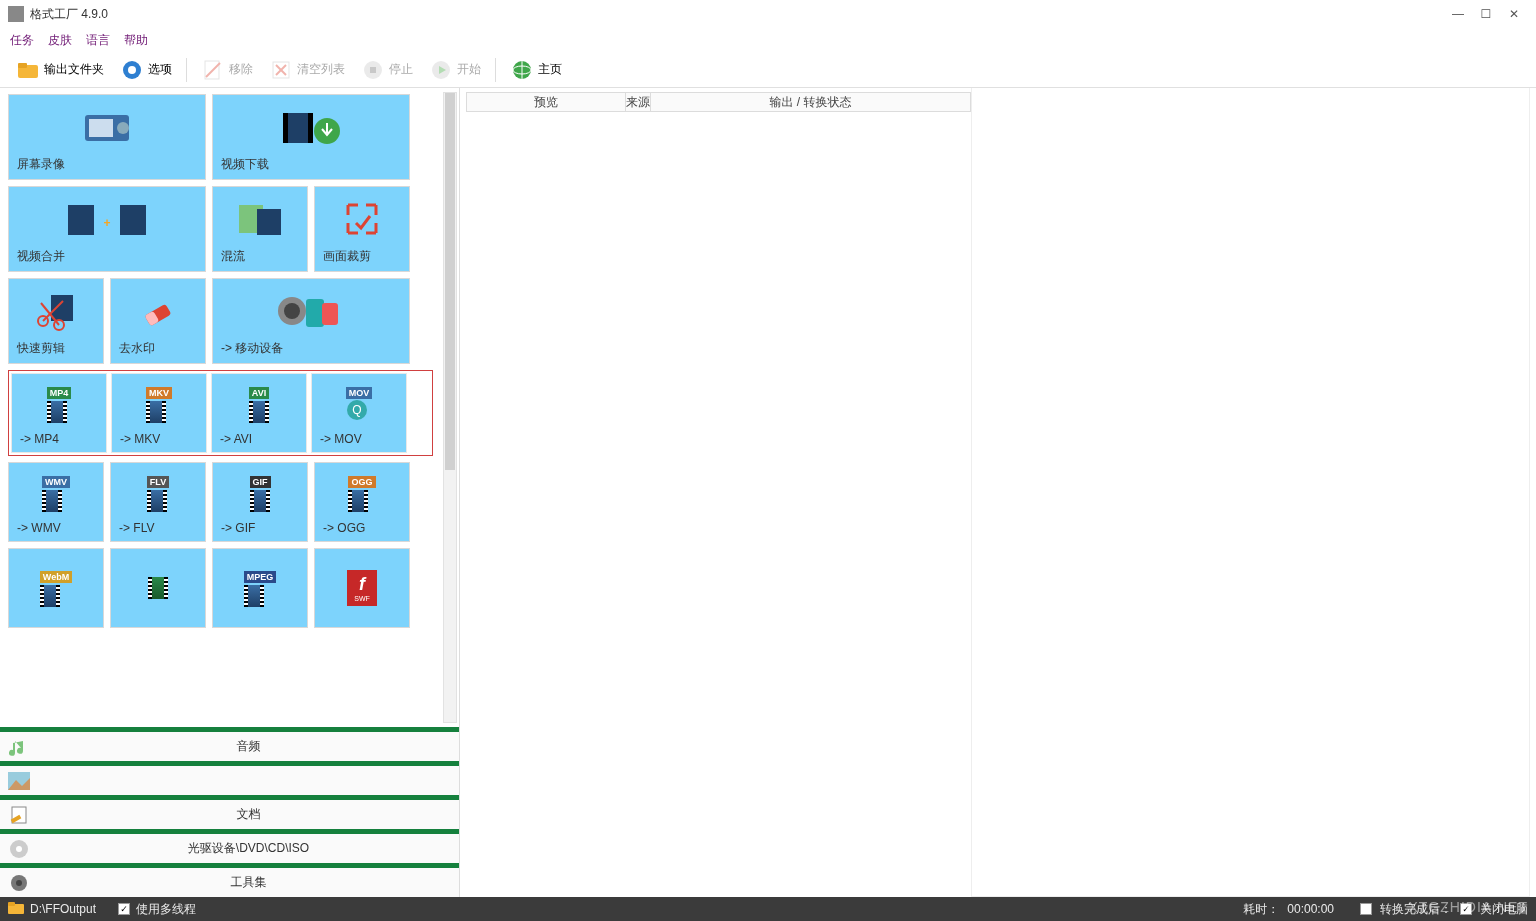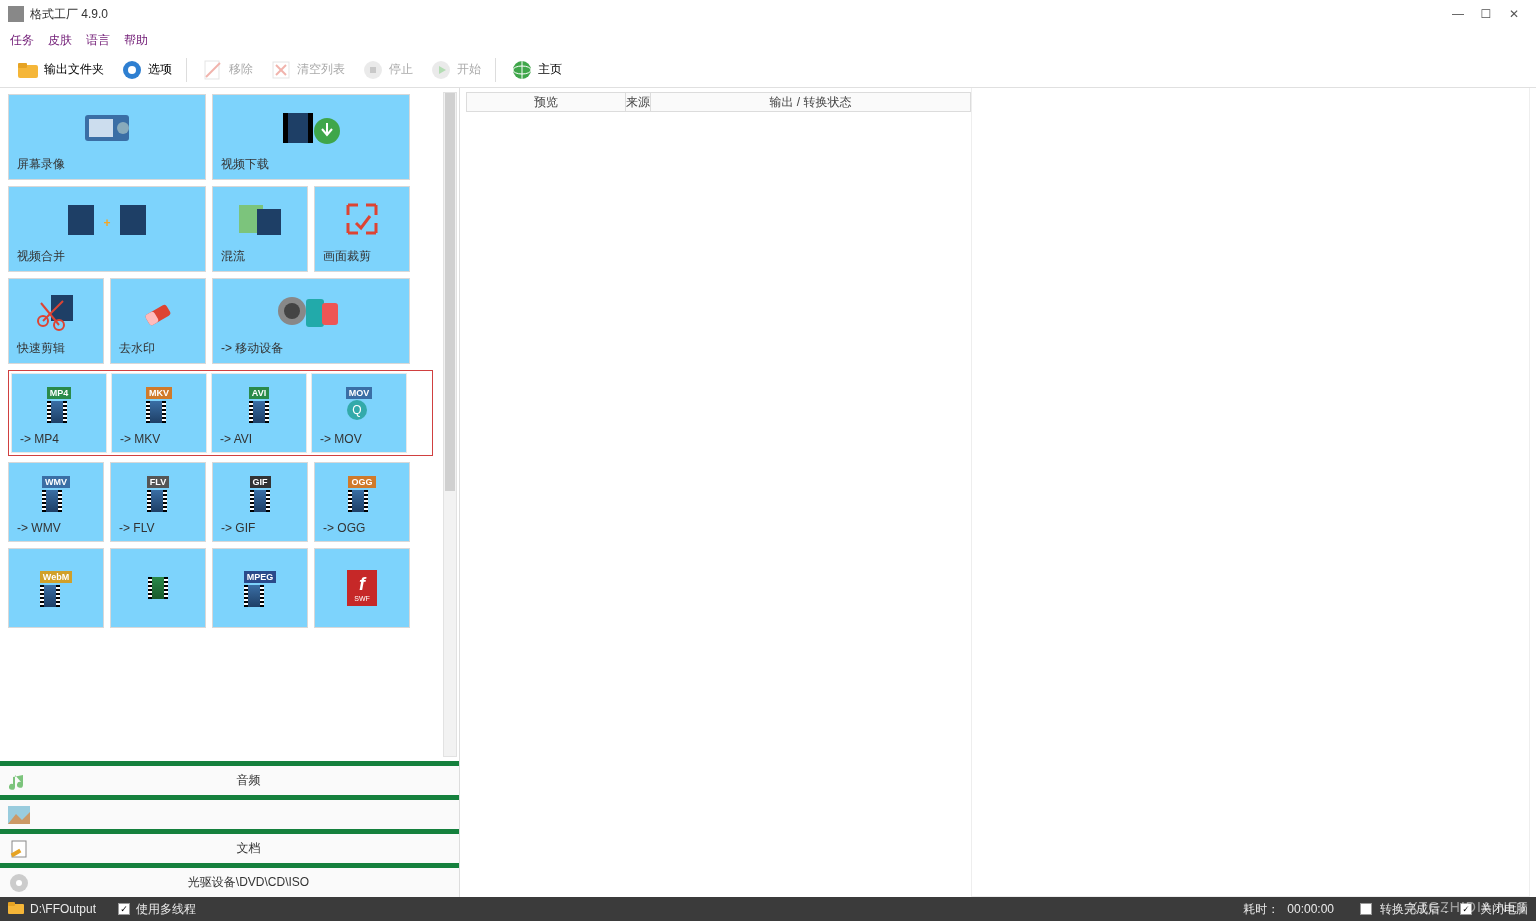--- a/index.html
+++ b/index.html
@@ -378,20 +378,29 @@
       </div>
       <div class="cat-row">
         <span class="cat-icon">
             <svg width="20" height="20">
               <circle cx="10" cy="10" r="9" fill="#ccc"></circle>
               <circle cx="10" cy="10" r="3" fill="#fff"></circle>
             </svg>
           </span>
         <span class="cat-label">光驱设备\DVD\CD\ISO</span>
       </div>
+      <div class="cat-row">
+        <span class="cat-icon">
+            <svg width="20" height="20">
+              <circle cx="10" cy="10" r="8" fill="#777"></circle>
+              <circle cx="10" cy="10" r="3" fill="#444"></circle>
+            </svg>
+          </span>
+        <span class="cat-label">工具集</span>
+      </div>
     </div>
   </div>
 
   <div class="right-panel">
     <div class="list-header">
       <div class="col" style="width:160px">预览</div>
       <div class="col" style="flex:1">来源</div>
       <div class="col" style="width:320px">输出 / 转换状态</div>
     </div>
     <div class="list-body"></div>

